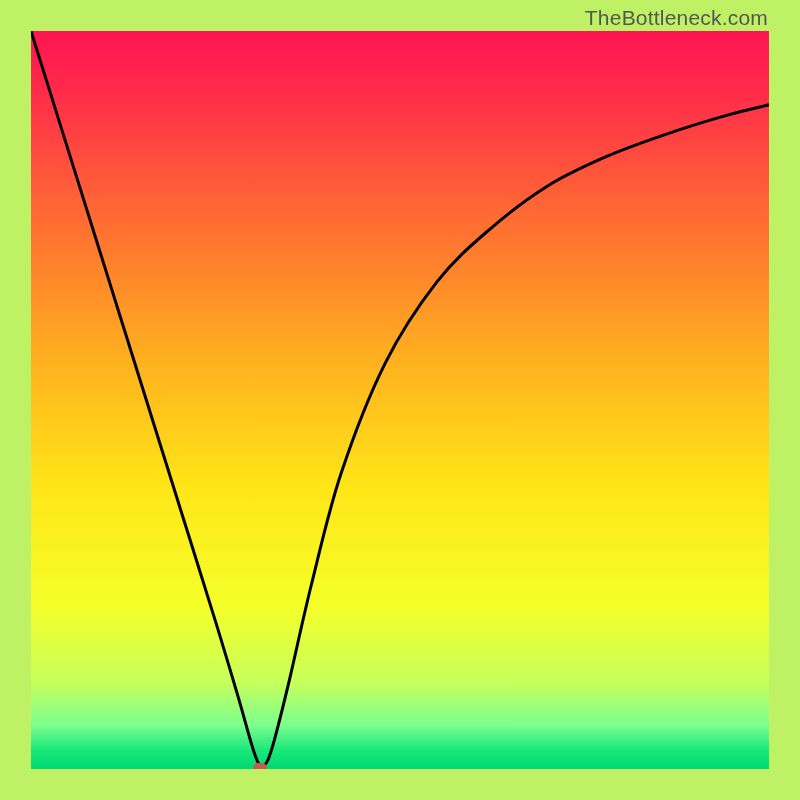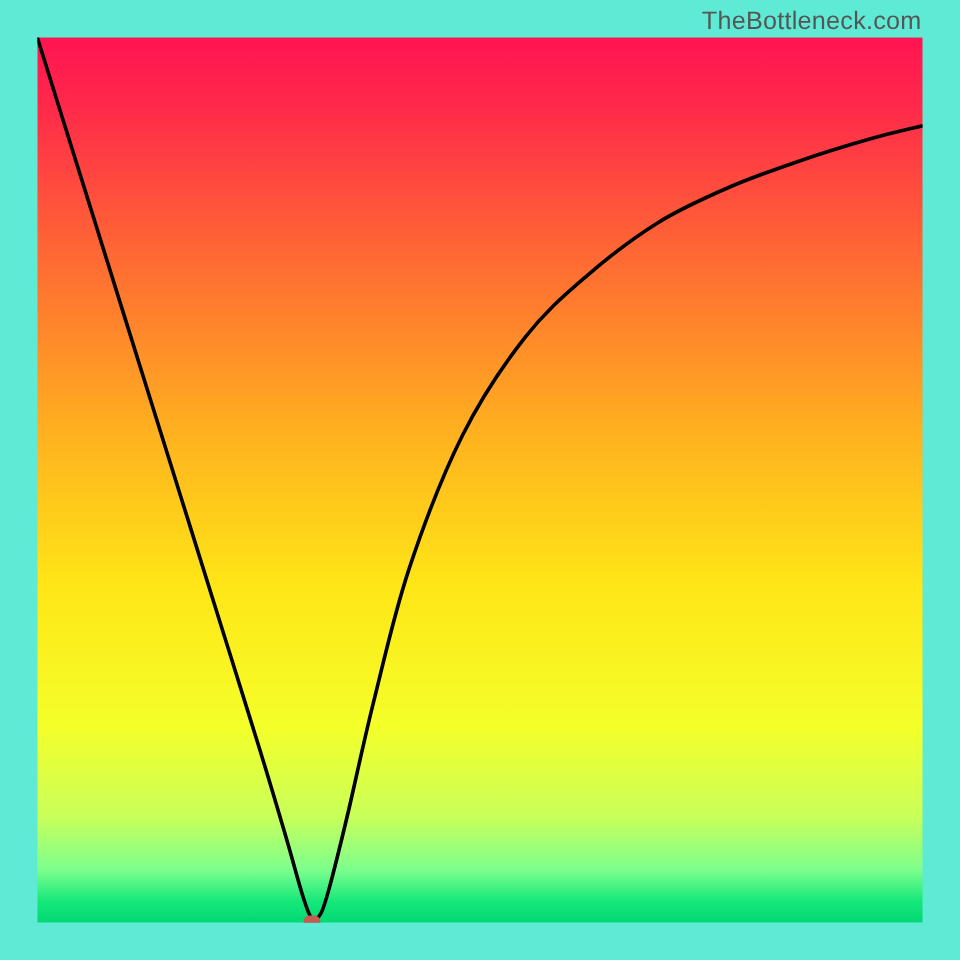--- a/index.html
+++ b/index.html
@@ -10,21 +10,21 @@
     position: relative;
     font-family: Arial, sans-serif;
     overflow: hidden;
   }
   .frame {
     position: absolute;
     top: 0;
     left: 0;
     width: 800px;
     height: 800px;
-    background: #5eead4;
+    background: #bef264;
   }
   .plot-area {
     position: absolute;
     top: 31px;
     left: 31px;
     width: 738px;
     height: 738px;
     overflow: hidden;
   }
   .gradient-bg {

